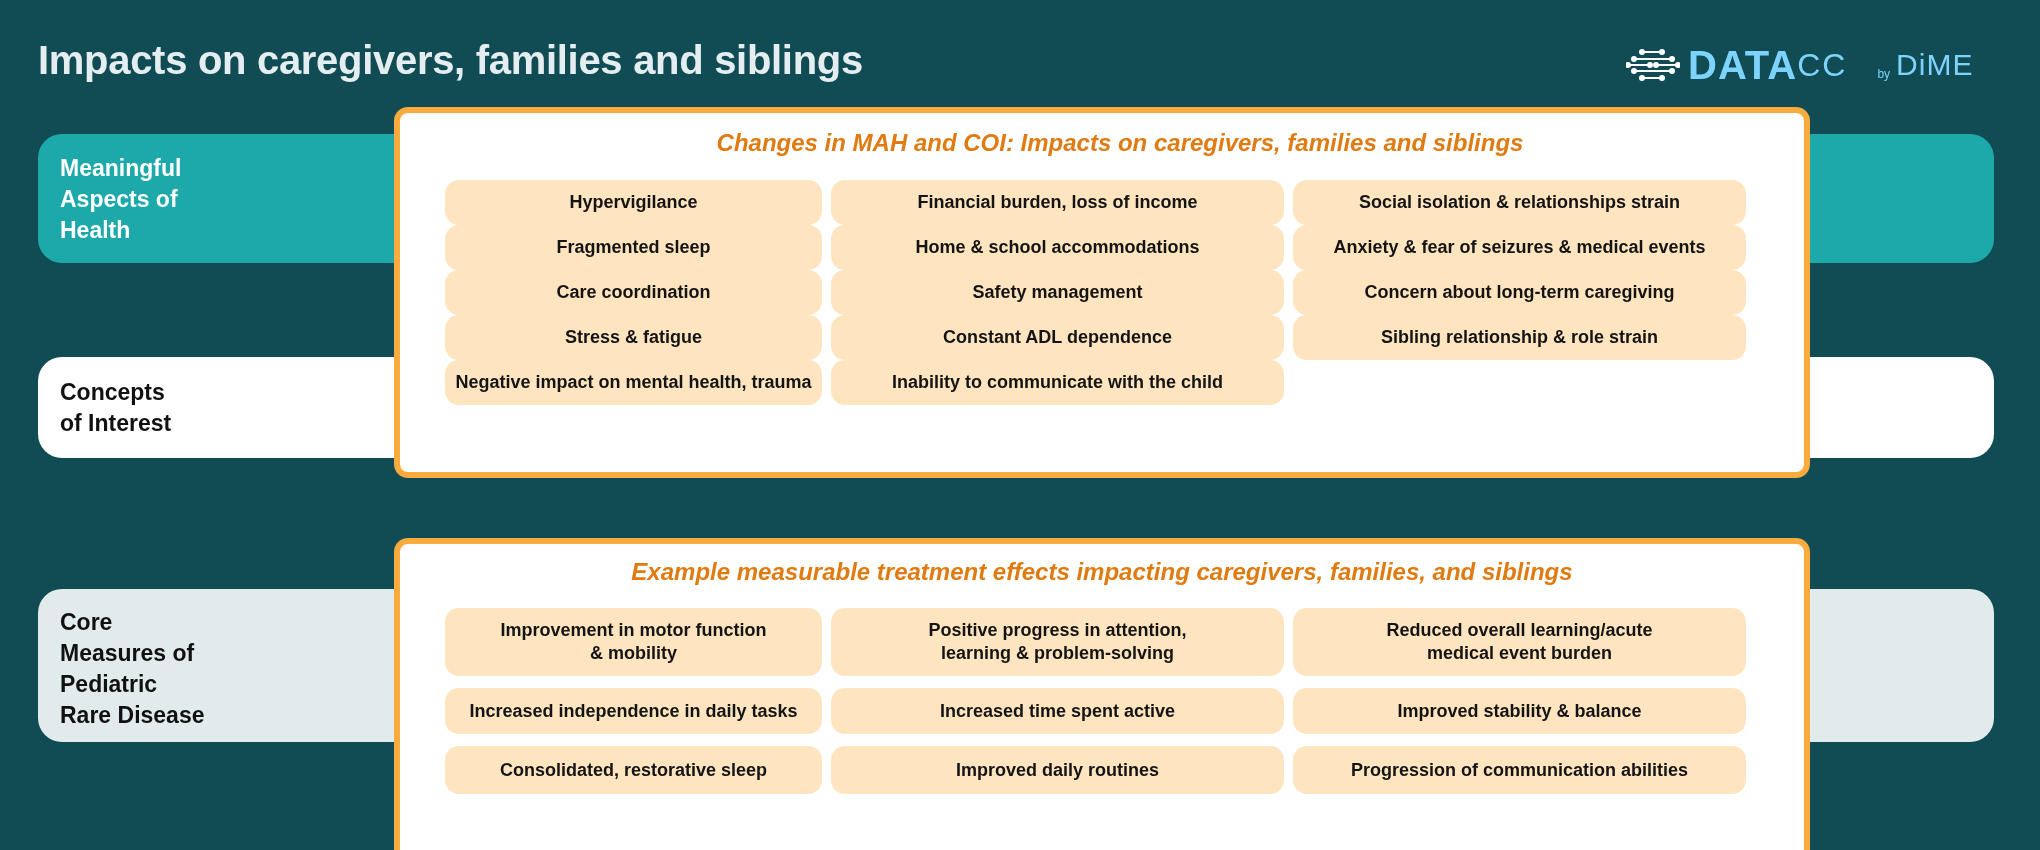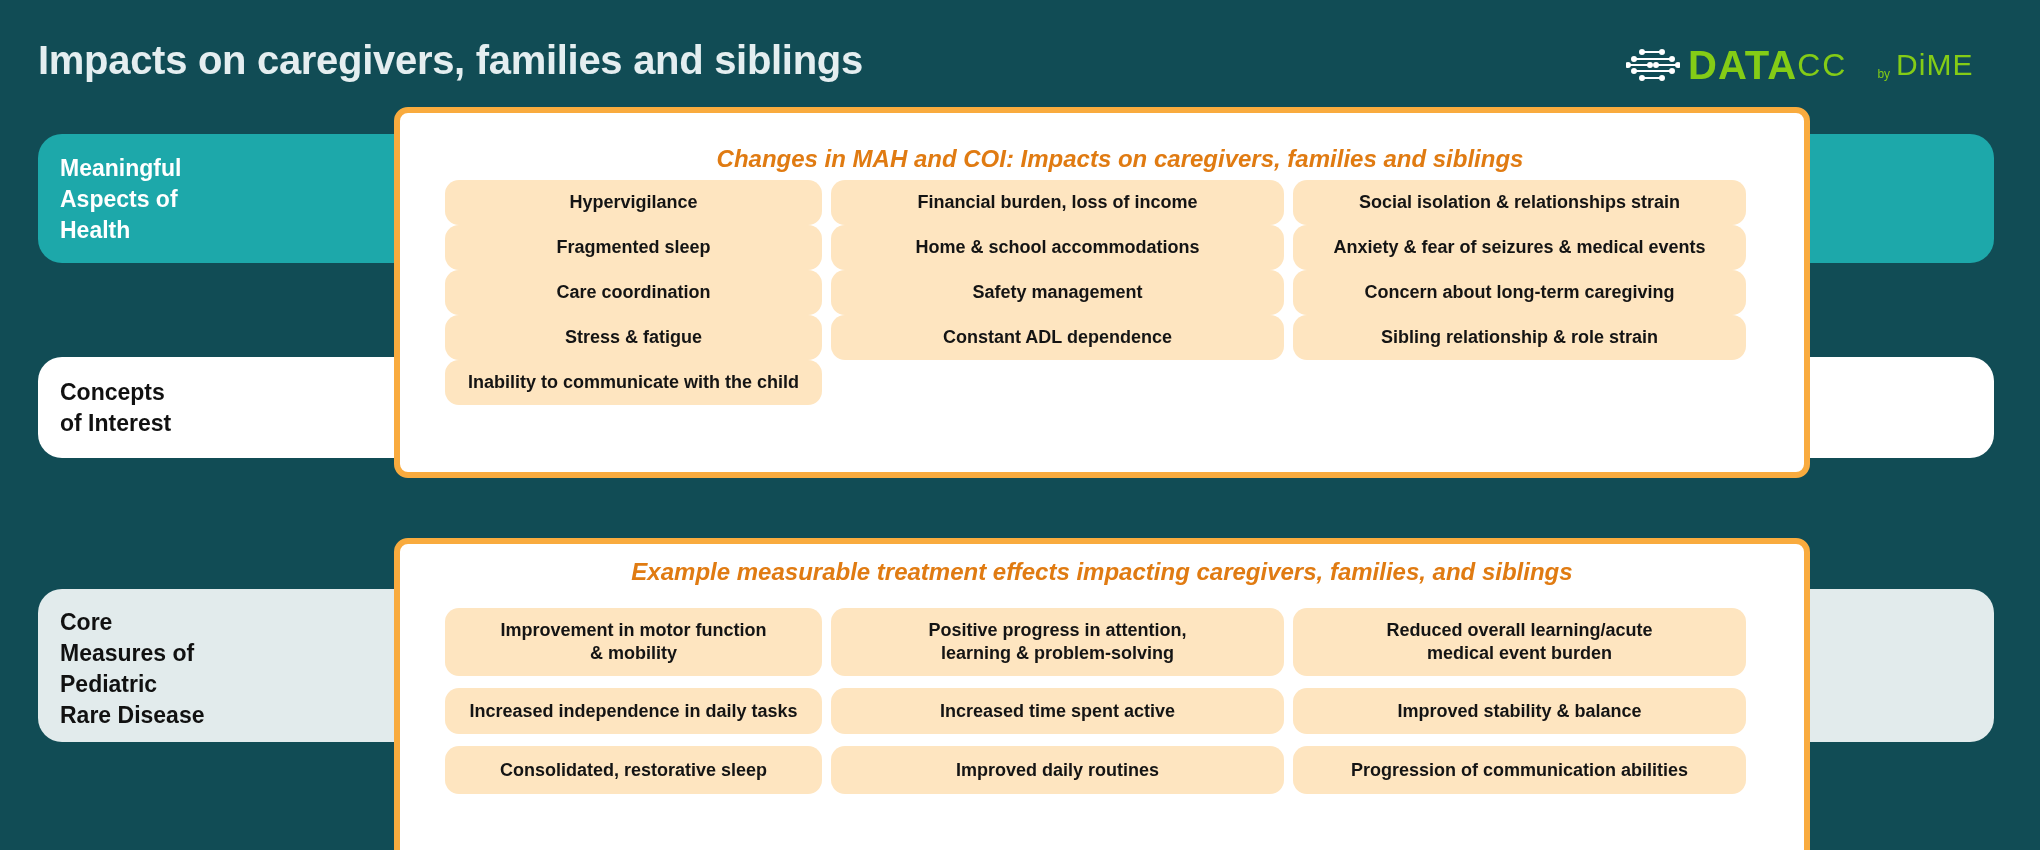--- a/index.html
+++ b/index.html
@@ -9,21 +9,21 @@
     font-family: "Liberation Sans", "DejaVu Sans", sans-serif;
     position: relative;
   }
   .page-title {
     position: absolute; left: 38px; top: 38px;
     font-size: 40px; font-weight: 700; color: #E4EEF0;
     letter-spacing: -0.3px;
   }
   .logo {
     position: absolute; left: 1626px; top: 40px; height: 50px;
-    display: flex; align-items: center; color: #84cc16;
+    display: flex; align-items: center; color: #7dd3fc;
   }
   .logo svg { display: block; }
   .logo .brand { font-size: 40px; font-weight: 700; letter-spacing: 1px; margin-left: 8px; }
   .logo .brand-cc { font-size: 32px; font-weight: 400; letter-spacing: 2px; }
   .logo .by { font-size: 12px; margin-left: 30px; margin-top: 18px; }
   .logo .dime { font-size: 30px; font-weight: 400; margin-left: 6px; letter-spacing: 1px; }
 
   .band {
     position: absolute; left: 38px; width: 1956px;
     border-radius: 24px;
@@ -43,21 +43,21 @@
   .panel {
     position: absolute; left: 394px; width: 1416px;
     background: #FFFFFF; border: 6px solid #F9AB3E; border-radius: 14px;
   }
   .panel-top { top: 107px; height: 371px; }
   .panel-bottom { top: 538px; height: 382px; }
   .panel-title {
     position: absolute; left: 0; right: 0; text-align: center;
     font-size: 24px; font-weight: 700; font-style: italic; color: #E07B12;
   }
-  .panel-top .panel-title { top: 32px; padding-left: 36px; }
+  .panel-top .panel-title { top: 16px; padding-left: 36px; }
   .panel-bottom .panel-title { top: 14px; }
 
   .grid {
     position: absolute; left: 45px;
     display: grid; grid-template-columns: 377px 453px 453px;
     column-gap: 9px;
   }
   .panel-top .grid { top: 67px; grid-auto-rows: 45px; row-gap: 0; }
   .panel-bottom .grid { top: 64px; grid-template-rows: 68px 46px 48px; row-gap: 12px; }
 
@@ -126,20 +126,21 @@
     <div class="pill">Social isolation &amp; relationships strain</div>
     <div class="pill">Fragmented sleep</div>
     <div class="pill">Home &amp; school accommodations</div>
     <div class="pill">Anxiety &amp; fear of seizures &amp; medical events</div>
     <div class="pill">Care coordination</div>
     <div class="pill">Safety management</div>
     <div class="pill">Concern about long-term caregiving</div>
     <div class="pill">Stress &amp; fatigue</div>
     <div class="pill">Constant ADL dependence</div>
     <div class="pill">Sibling relationship &amp; role strain</div>
+    <div class="pill">Negative impact on mental health, trauma</div>
     <div class="pill">Inability to communicate with the child</div>
   </div>
 </div>
 
 <div class="panel panel-bottom">
   <div class="panel-title">Example measurable treatment effects impacting caregivers, families, and siblings</div>
   <div class="grid">
     <div class="pill">Improvement in motor function
 &amp; mobility</div>
     <div class="pill">Positive progress in attention,

